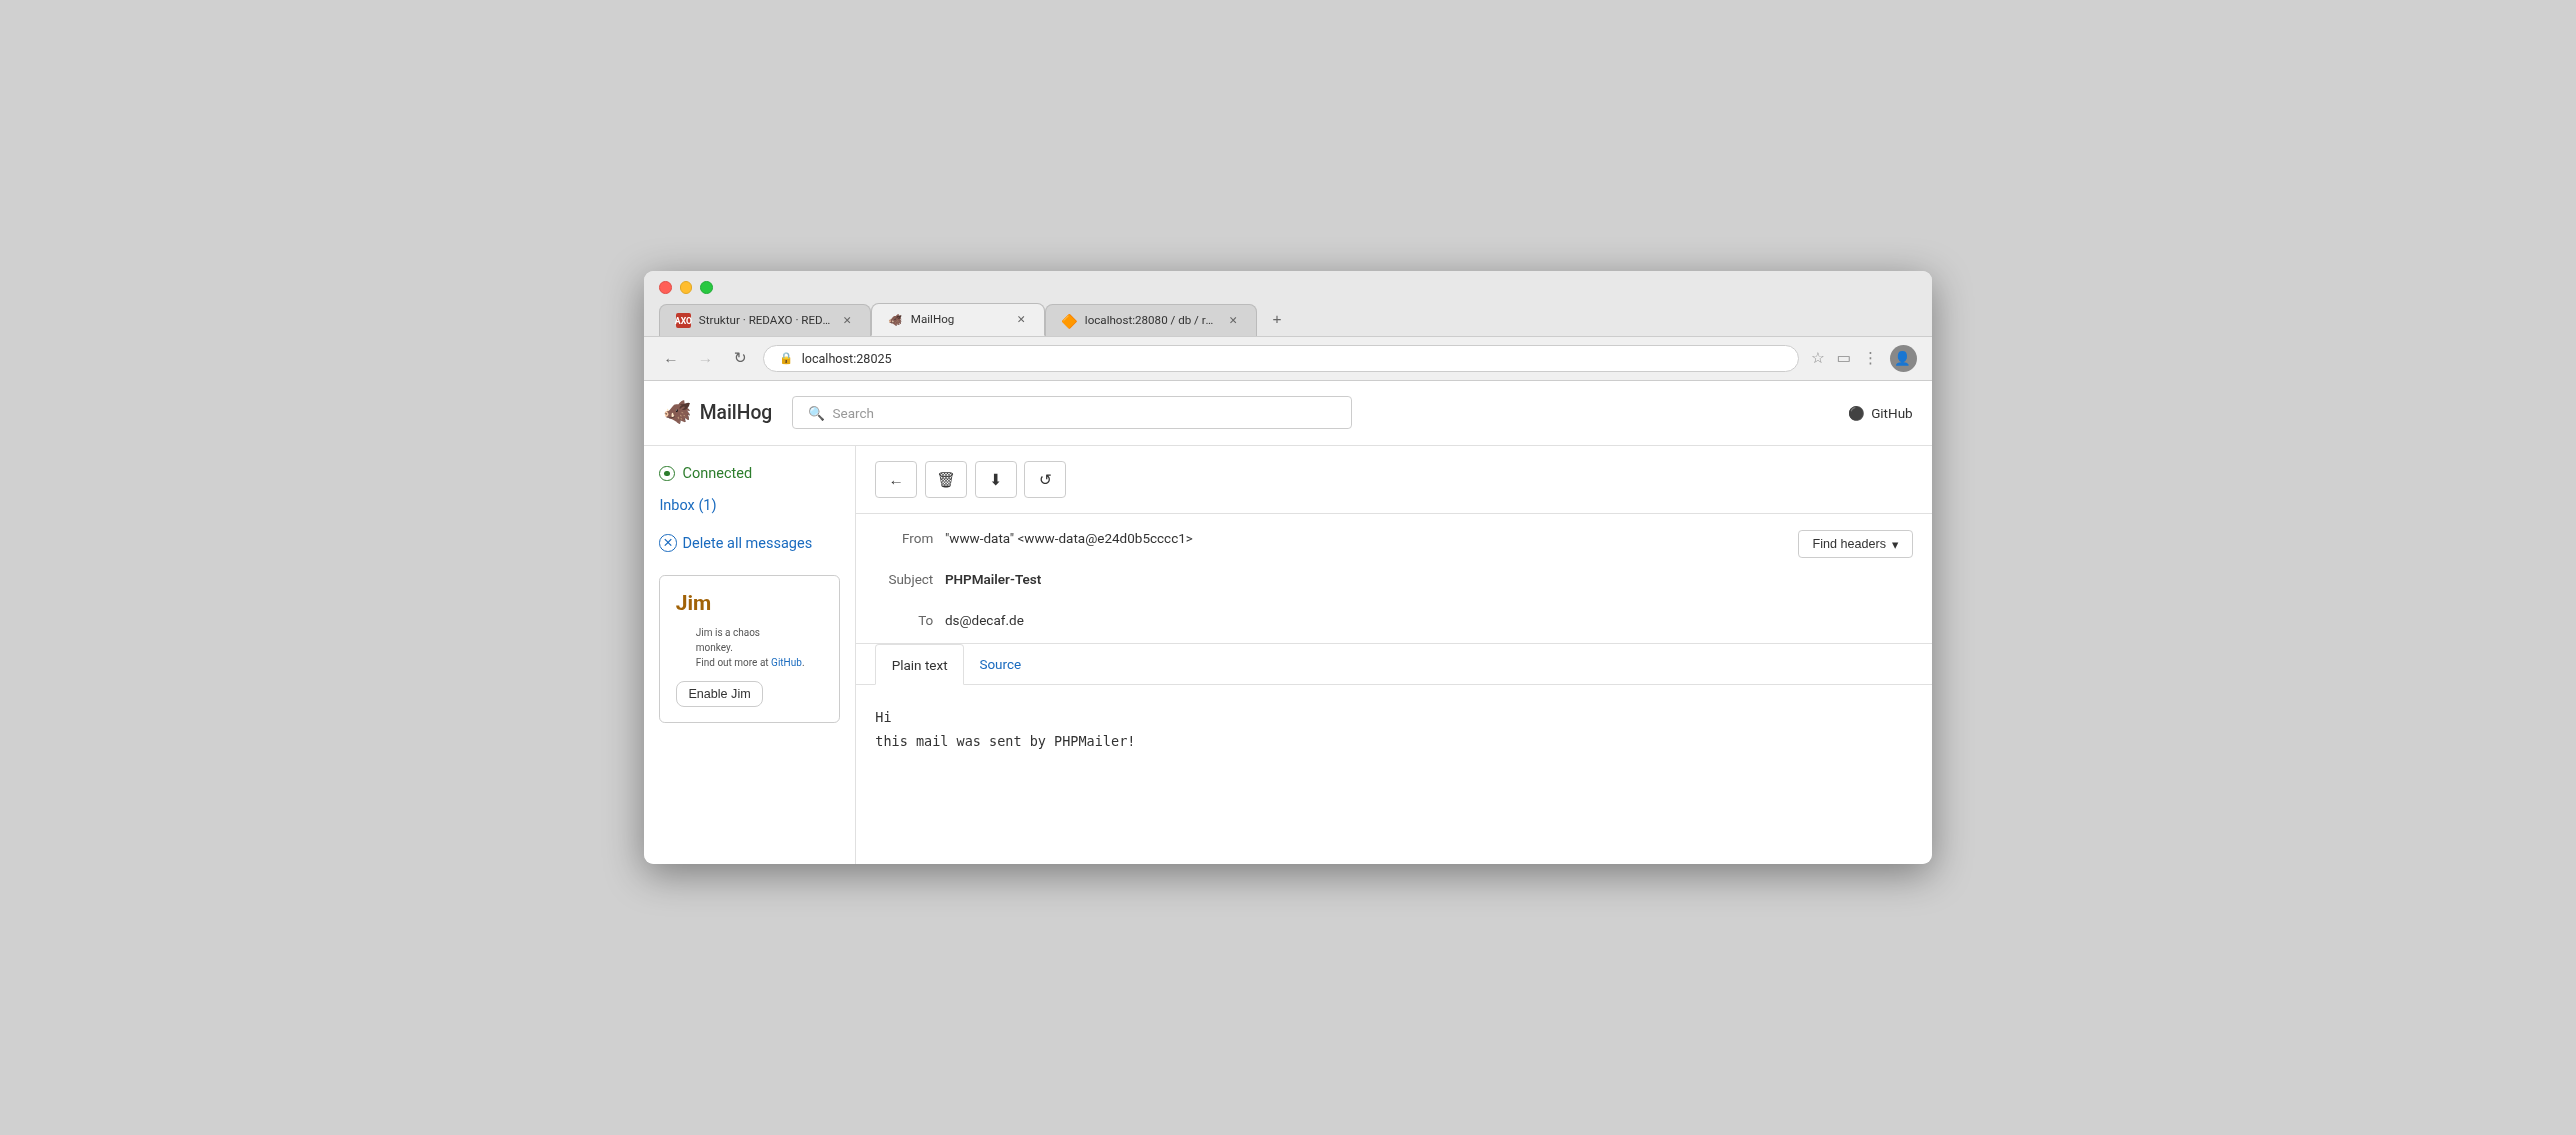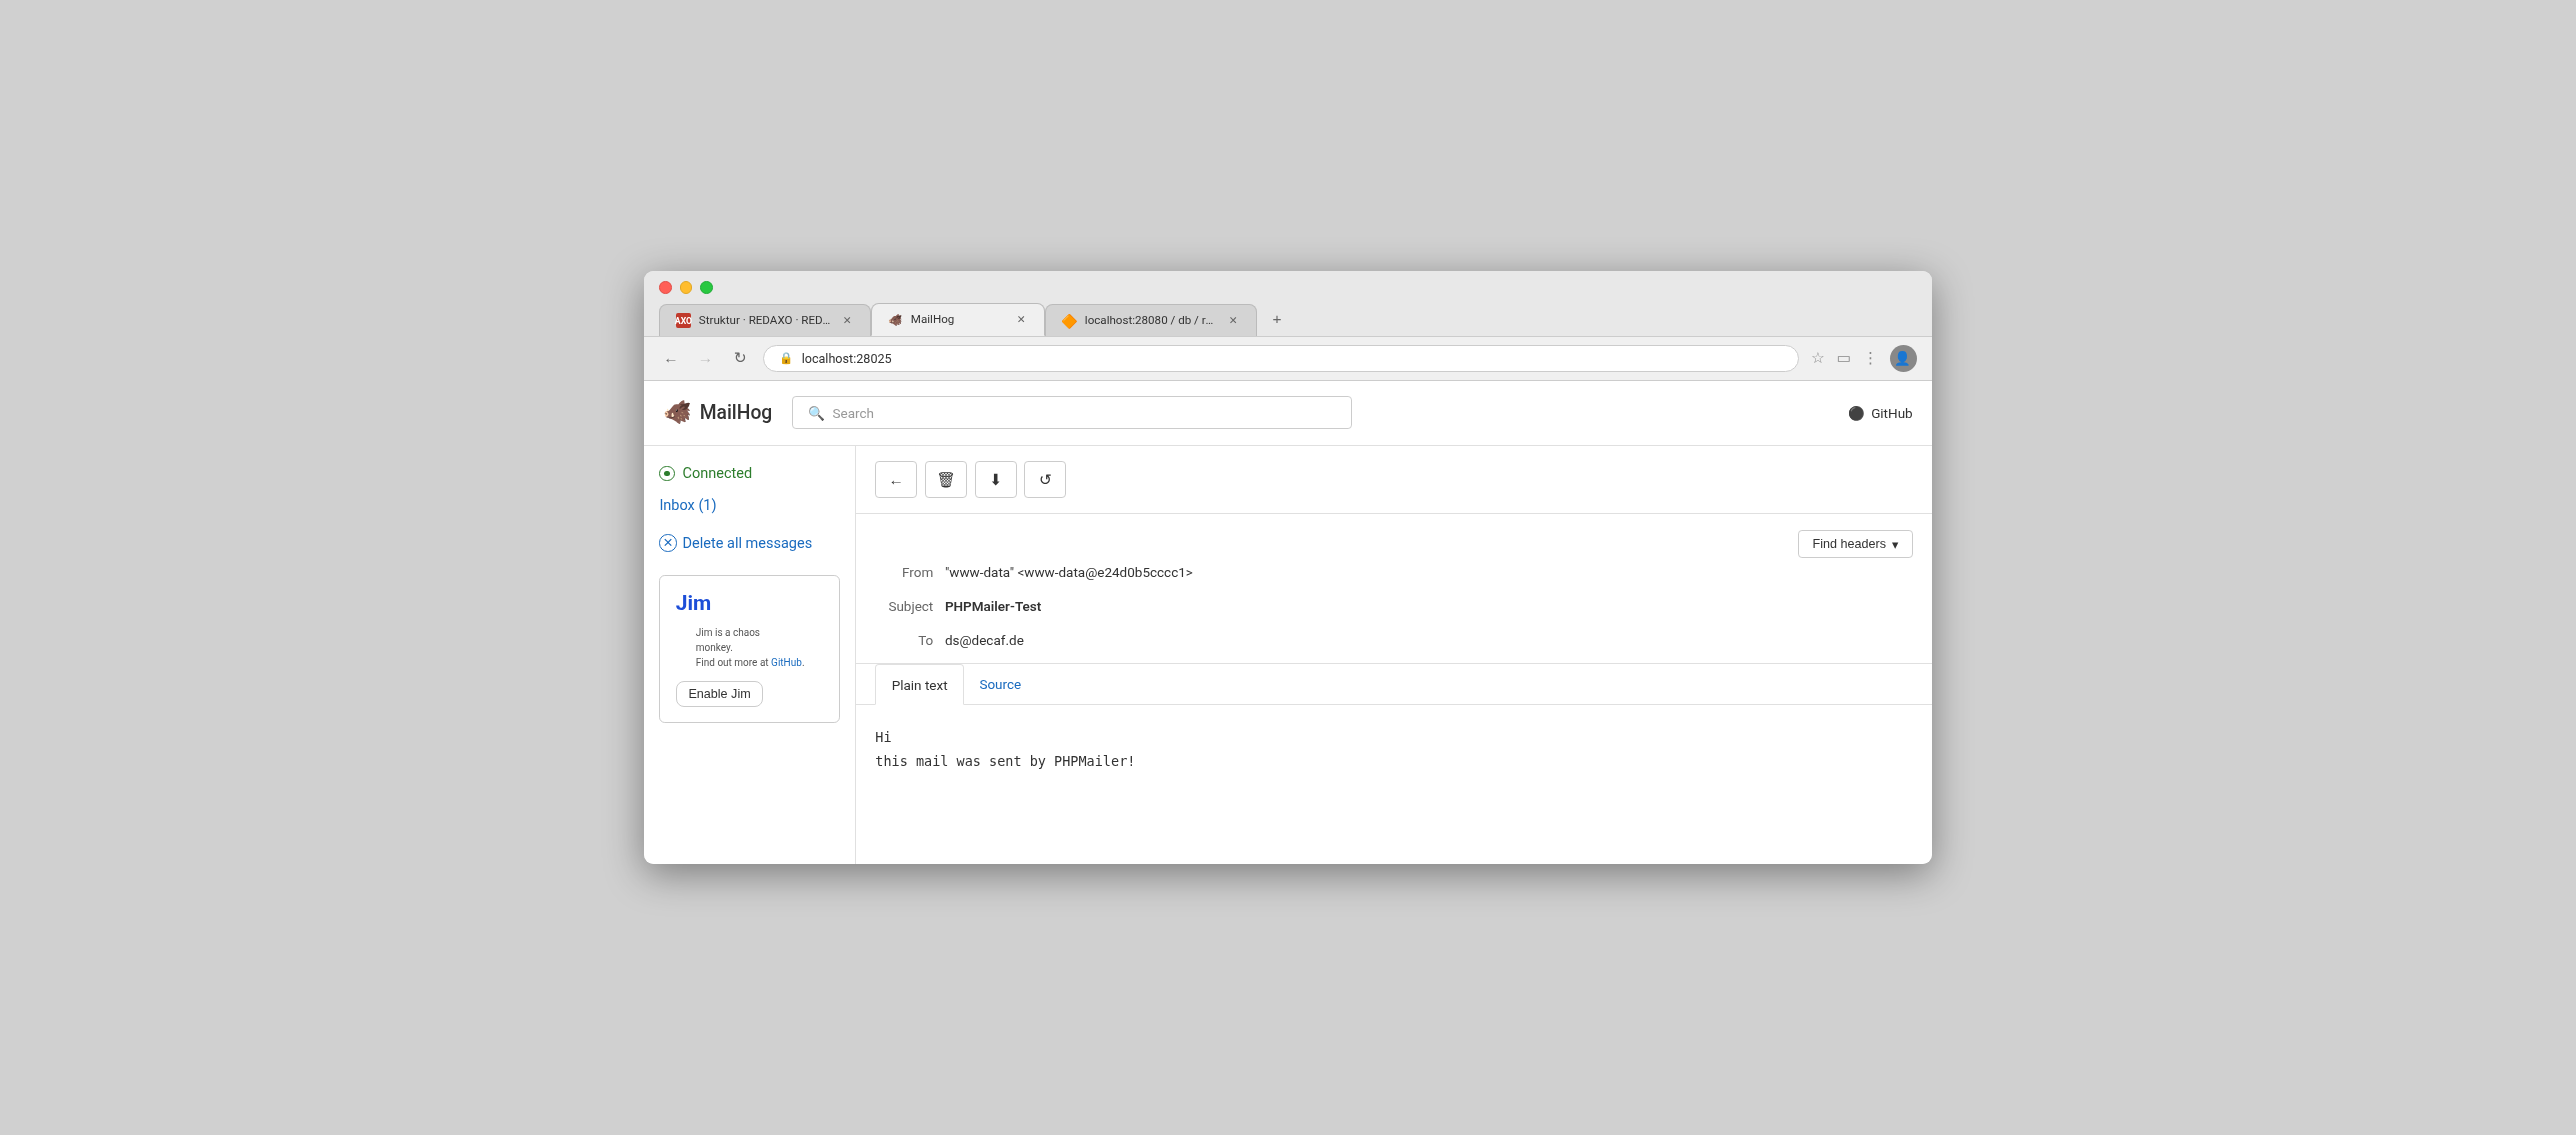--- a/index.html
+++ b/index.html
@@ -329,21 +329,21 @@
       margin-top: 23px;
       border: 1px solid #ccc;
       border-radius: 5.8px;
       padding: 15.4px;
       background: white;
     }
 
     .jim-title {
       font-size: 21px;
       font-weight: bold;
-      color: #1d4ed8;
+      color: #a16207;
       margin-bottom: 9.7px;
     }
 
     .jim-desc {
       font-size: 10px;
       color: #555;
       line-height: 1.5;
       margin-bottom: 11.6px;
       margin-left: 20px;
     }
@@ -398,22 +398,21 @@
       padding: 15.4px 19.3px;
       border-bottom: 1px solid #e0e0e0;
       display: flex;
       justify-content: space-between;
       align-items: flex-start;
     }
 
     .email-header-fields {
       display: flex;
       flex-direction: column;
-      gap: 18px;
-      margin-top: 34px;
+      gap: 25px;
     }
 
     .header-row {
       display: flex;
       align-items: baseline;
       gap: 11.6px;
     }
 
     .header-label {
       width: 58px;

